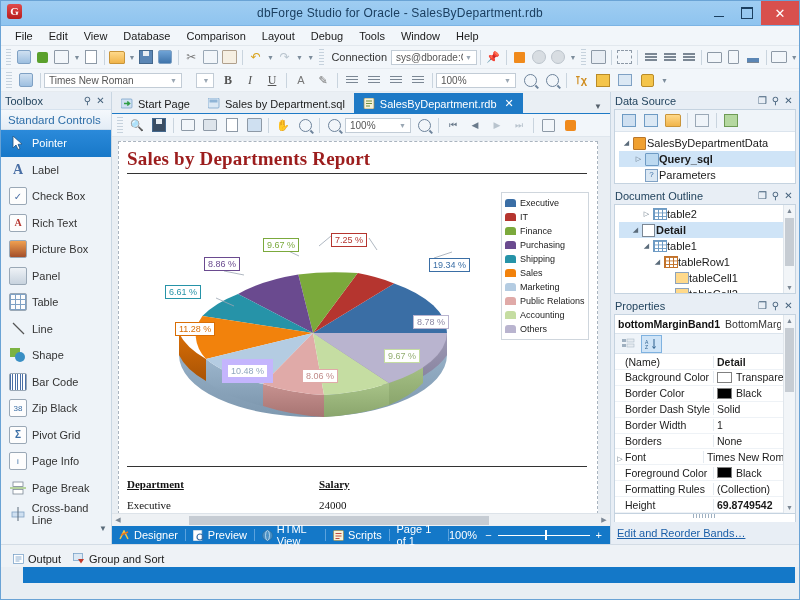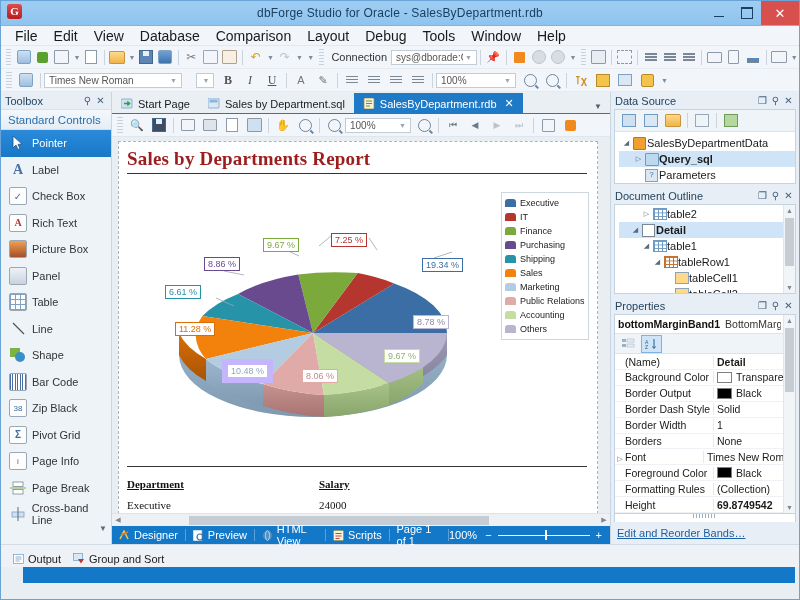--- a/index.html
+++ b/index.html
@@ -38,21 +38,21 @@
   .winbtns{margin-left:auto;display:flex;height:24px;}
   .winbtn{width:28px;height:24px;display:flex;align-items:center;justify-content:center;
           color:#1b3f60;font-size:12px;}
   .winbtn.close{width:38px;background:#d8504d;color:#fff;font-size:13px;}
   .winbtn .minico{display:block;width:10px;height:1px;background:#1b3f60;margin-top:6px;}
   .winbtn .maxico{display:block;width:10px;height:9px;border:1px solid #1b3f60;border-top-width:2px;}
 
   
   .menubar{height:19px;background:#f2f6fa;display:flex;align-items:center;padding-left:6px;
            border-bottom:1px solid #e2e8ee;}
-  .menuitem{padding:2px 8px;color:#1a1a1a;font-size:14px;}
+  .menuitem{padding:2px 8px;color:#1a1a1a;font-size:11px;}
 
   
   .toolbar{height:22px;background:#f2f6fa;display:flex;align-items:center;
            border-bottom:1px solid #e6ebf0;padding-left:2px;}
   .grip{width:6px;height:16px;margin:0 3px;
         background:repeating-linear-gradient(#c6d2dd 0 1px,transparent 1px 3px);}
   .tbtn{width:20px;height:19px;display:flex;align-items:center;justify-content:center;margin:0 1px;}
   .tsep{width:1px;height:15px;background:#c9d4de;margin:0 3px;}
   .tlabel{font-size:11px;color:#333;padding:0 4px;}
   .combo{
@@ -734,21 +734,21 @@
               <g stroke="#9aa5b1" stroke-width="0.8" fill="none">
                 <line x1="258" y1="32" x2="250" y2="20"></line>
                 <line x1="200" y1="28" x2="212" y2="18"></line>
                 <line x1="180" y1="38" x2="163" y2="30"></line>
                 <line x1="125" y1="57" x2="105" y2="53"></line>
                 <line x1="115" y1="88" x2="97" y2="80"></line>
                 <line x1="315" y1="40" x2="333" y2="34"></line>
               </g>
             </svg>
 
-            <div class="calloutR" style="left:303px;top:84px;color:#3a6ea5;border:1px solid #3a6ea5;">19.34 %</div>
+            <div class="calloutR" style="left:310px;top:84px;color:#3a6ea5;border:1px solid #3a6ea5;">19.34 %</div>
             <div class="calloutR" style="left:212px;top:59px;color:#b5352f;border:1px solid #b5352f;">7.25 %</div>
             <div class="calloutL" style="left:144px;top:64px;color:#7ba93c;border:1px solid #7ba93c;">9.67 %</div>
             <div class="calloutL" style="left:85px;top:83px;color:#6a4a8f;border:1px solid #6a4a8f;">8.86 %</div>
             <div class="calloutL" style="left:46px;top:111px;color:#2693a8;border:1px solid #2693a8;">6.61 %</div>
             <div class="calloutL" style="left:56px;top:148px;color:#d96e06;border:1px solid #d96e06;">11.28 %</div>
             <div class="calloutL" style="left:103px;top:185px;color:#8fa7bd;border:6px solid #c4b5fd;">10.48 %</div>
             <div class="calloutL" style="left:183px;top:195px;color:#c08b89;border:1px solid #e0aaa8;">8.06 %</div>
             <div class="calloutR" style="left:265px;top:175px;color:#93ae72;border:1px solid #c5dda2;">9.67 %</div>
             <div class="calloutR" style="left:294px;top:141px;color:#8d88a4;border:1px solid #b9b4cf;">8.78 %</div>
 
@@ -1025,21 +1025,21 @@
               <span class="pv" style="font-weight:bold">Detail</span>
             </div>
             <div class="prow">
               <span class="pk">Background Color</span>
               <span class="pv">
                 <span class="sw" style="background:#fff"></span>
                 <span>Transparent</span>
               </span>
             </div>
             <div class="prow">
-              <span class="pk">Border Output</span>
+              <span class="pk">Border Color</span>
               <span class="pv">
                 <span class="sw" style="background:#000"></span>
                 <span>Black</span>
               </span>
             </div>
             <div class="prow">
               <span class="pk">Border Dash Style</span>
               <span class="pv">Solid</span>
             </div>
             <div class="prow">

